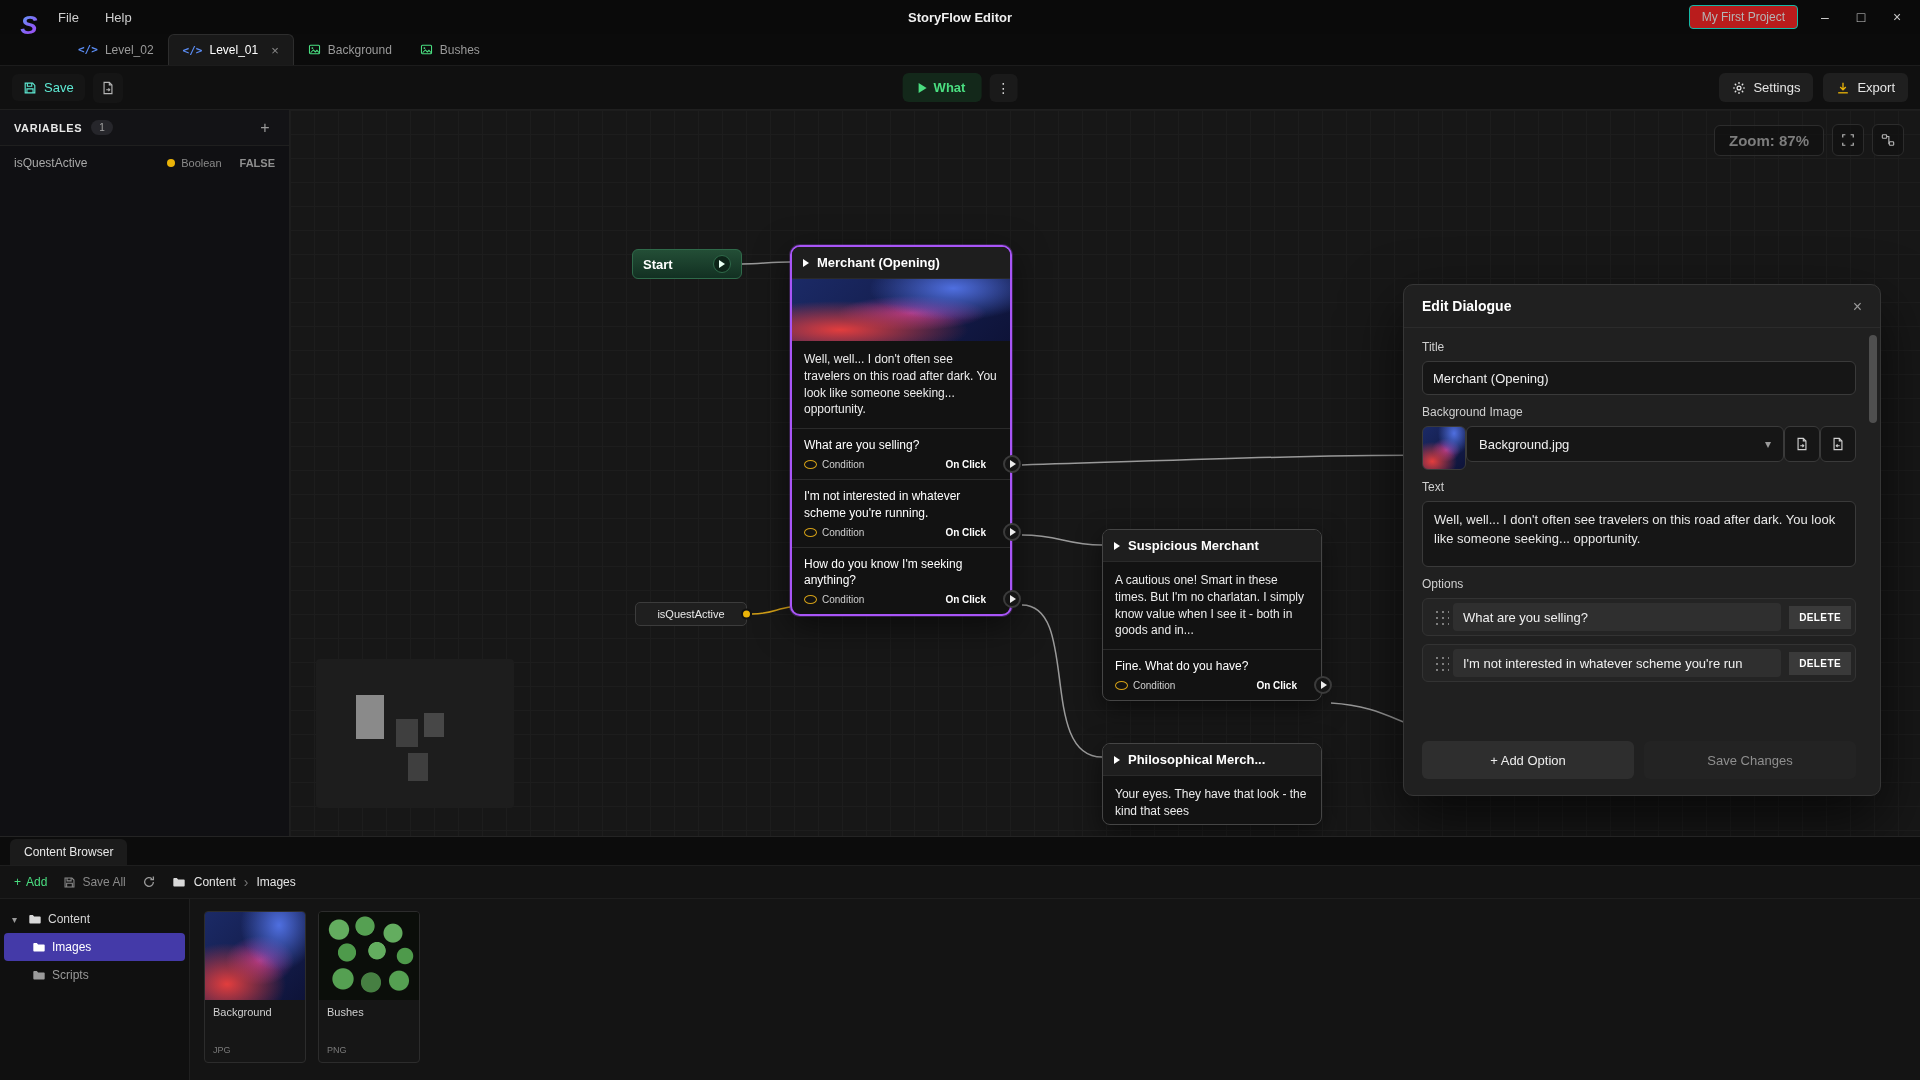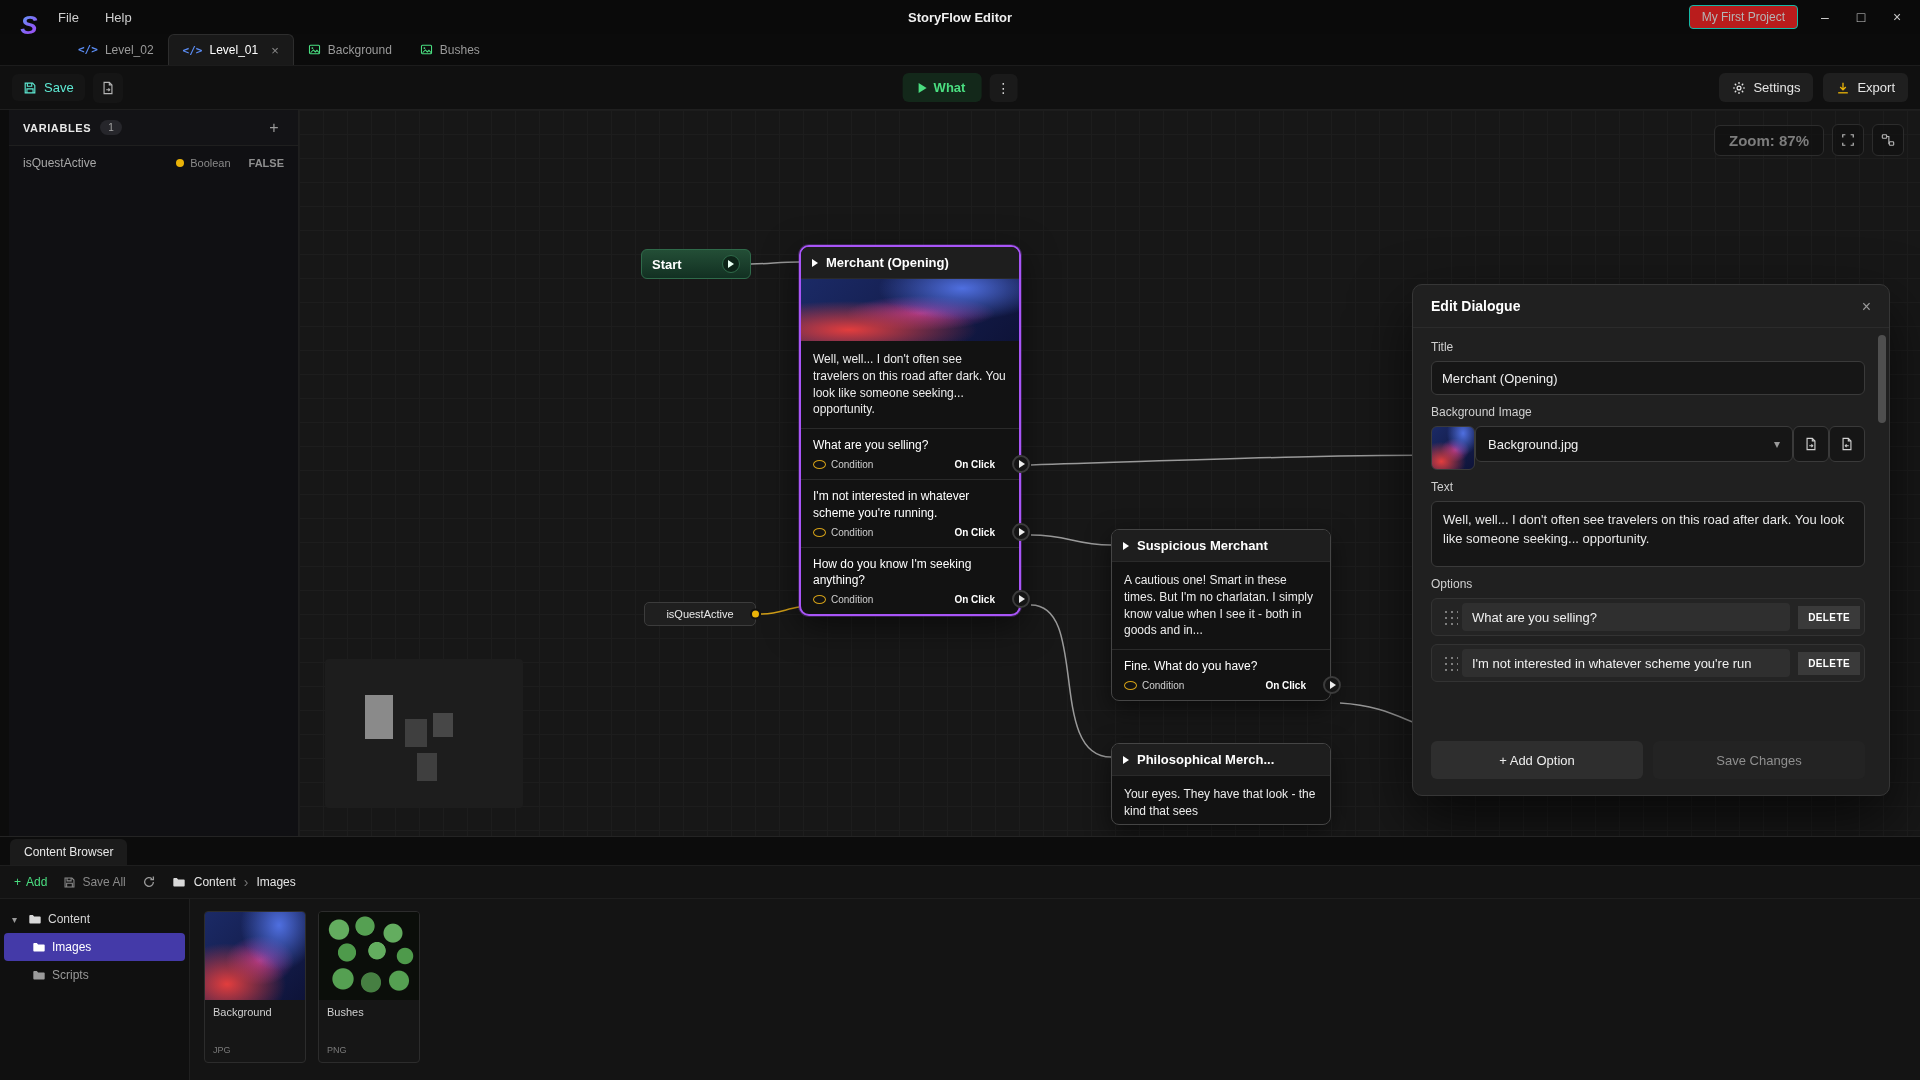--- a/index.html
+++ b/index.html
@@ -49,21 +49,21 @@
   .center-group { position:absolute; left:50%; transform:translateX(-50%);
     display:flex; align-items:center; gap:8px; }
   .play-btn { background:#13281a; color:#4ade80; font-weight:bold; padding:7px 16px; }
   .more-btn { width:28px; height:28px; background:#1a1a1a; justify-content:center;
     color:#d0d0d0; font-size:14px; }
   .right-group { margin-left:auto; display:flex; gap:10px; }
   .settings-btn,.export-btn { background:#1f1f1f; color:#e5e5e5; padding:7px 13px; }
   .export-btn svg { color:#eab308; }
 
   
-  .workspace { flex:1 1 auto; display:flex; min-height:0;padding-left:9px; }
+  .workspace { flex:1 1 auto; display:flex; min-height:0; }
 
   .sidebar { width:290px; flex:0 0 auto; background:#101013; border-right:1px solid #1f1f1f;
     display:flex; flex-direction:column; }
   .vars-header { height:36px; display:flex; align-items:center; padding:0 14px;
     border-bottom:1px solid #1f1f1f; background:#131316; }
   .vars-title { font-size:11px; font-weight:bold; letter-spacing:.6px; color:#e8e8e8; }
   .vars-count { margin-left:9px; background:#26262b; color:#a3a3a3; font-size:10px;
     padding:2px 8px; border-radius:9px; }
   .vars-add { margin-left:auto; color:#9a9a9a; font-size:16px; width:20px; text-align:center; }
   .var-row { height:34px; display:flex; align-items:center; padding:0 14px; font-size:12px; }

